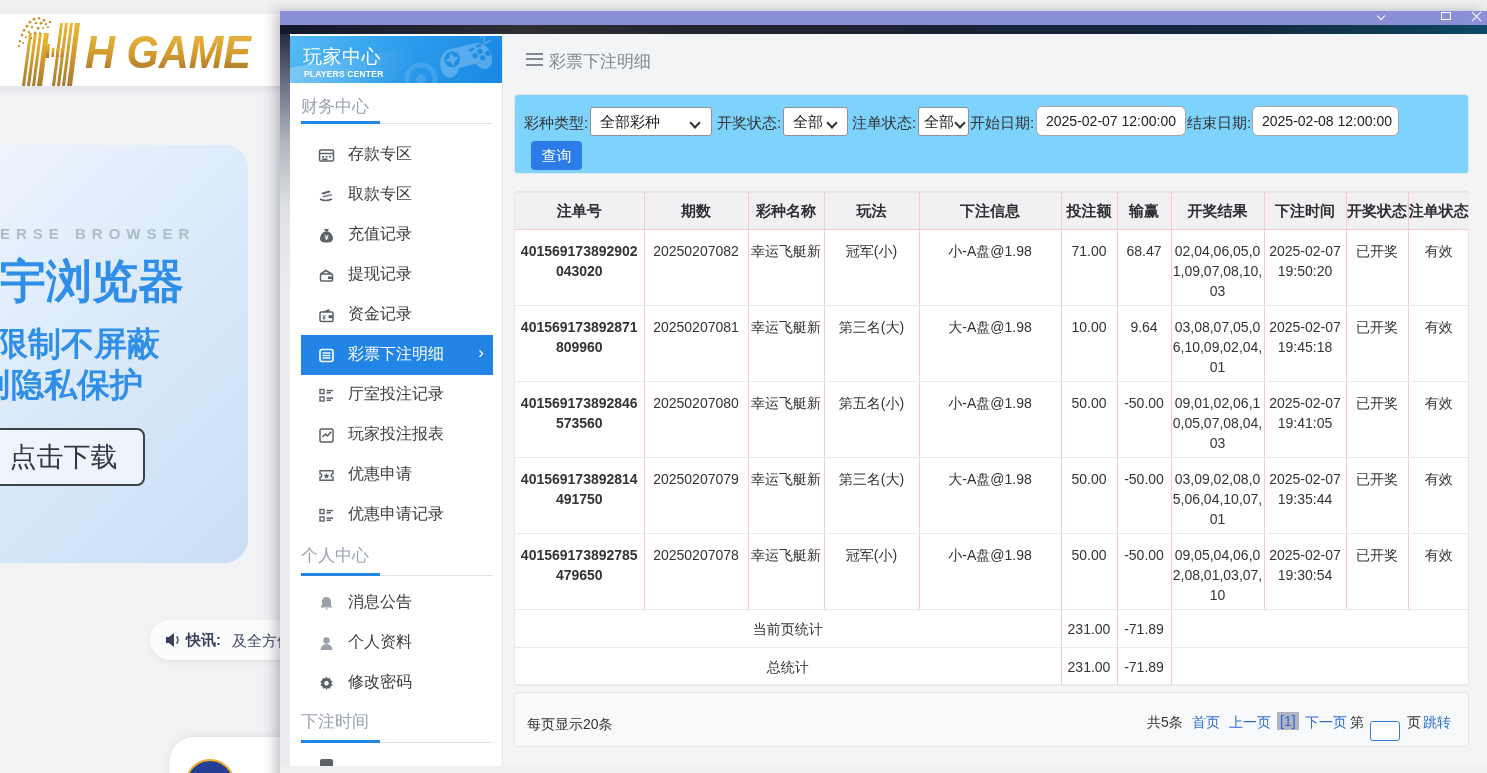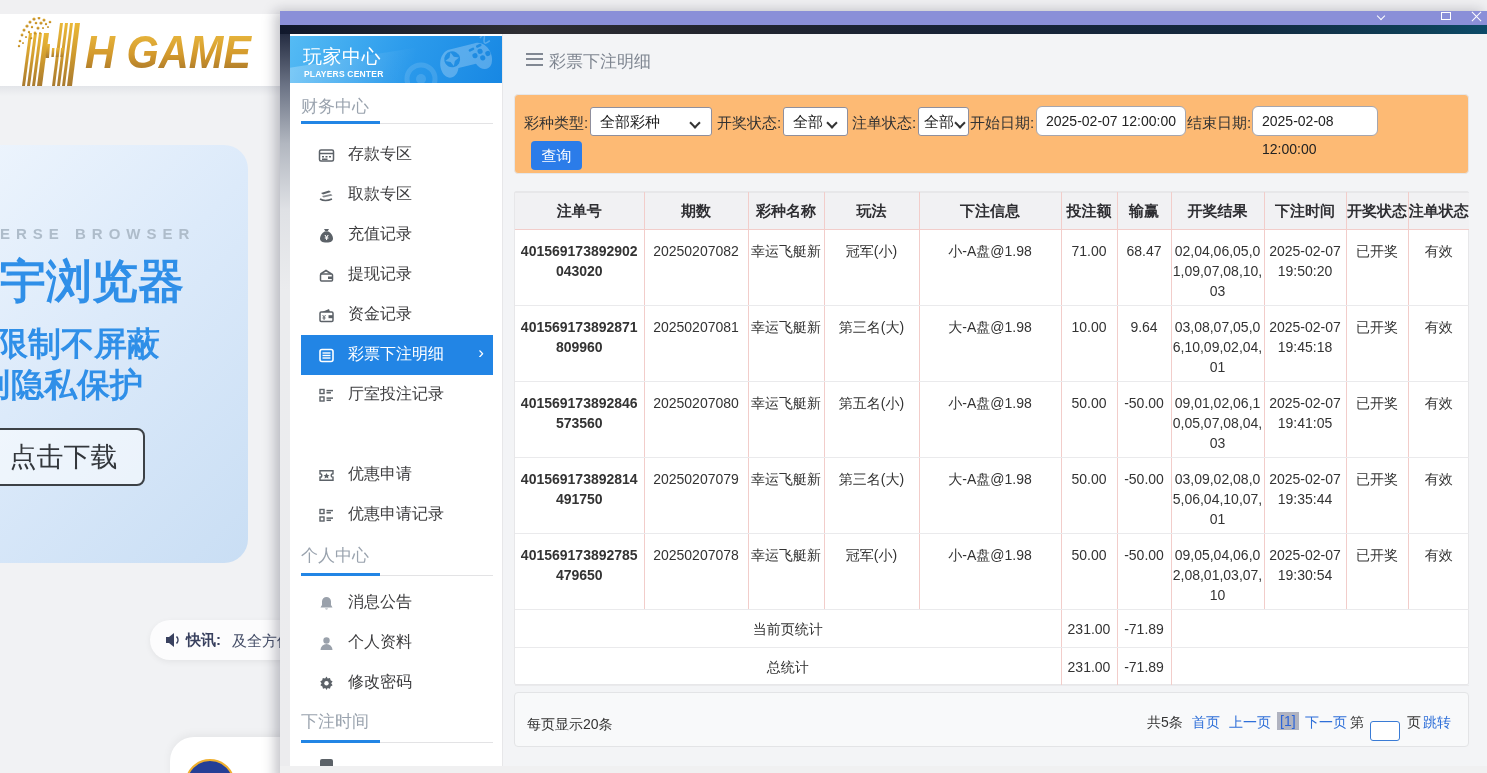--- a/index.html
+++ b/index.html
@@ -45,21 +45,21 @@
 .mi .ic { position:absolute; left:17px; top:12px; width:17px; height:17px; }
 .mi .tx { position:absolute; left:47px; top:9px; font-size:16px; color:#3d3d3f; }
 .mi.act { background:#2285e5; }
 .mi.act .tx { color:#fff; }
 .mi.act .ar { position:absolute; right:9px; top:8px; color:#fff; font-size:17px; }
 
 #main { position:absolute; left:223px; top:23px; width:984px; height:732px; background:#f3f4f6; }
 #m-head .bars { position:absolute; left:23px; top:19px; width:17px; height:13px; }
 #m-head .bars div { height:2px; background:#818893; margin-bottom:3.4px; }
 #m-head .ttl { position:absolute; left:46px; top:16px; font-size:17px; color:#7e8590; }
-.card { position:absolute; background:#fdba74; border:1px solid #e5e6e8; border-radius:4px; }
+.card { position:absolute; background:#7dd3fc; border:1px solid #e5e6e8; border-radius:4px; }
 #filter { left:11px; top:60px; width:955px; height:80px; }
 .flabel { position:absolute; top:19px; font-size:15px; color:#333; }
 .fsel { position:absolute; top:12px; height:29px; border:1px solid #8f8f9d; border-radius:3px; background:#fff; font-size:15px; color:#222; line-height:27px; padding-left:9px; }
 .fsel .chev { position:absolute; top:11px; width:8px; height:8px; }
 .chev::before { content:""; position:absolute; left:0; top:0; width:6px; height:6px; border-right:2px solid #333; border-bottom:2px solid #333; transform:rotate(45deg); }
 .finput { position:absolute; top:11px; height:30px; border:1px solid #a6a6ae; border-radius:6px; background:#fff; font-size:14px; color:#222; line-height:28px; padding-left:9px; }
 #qbtn { position:absolute; left:16px; top:46px; width:51px; height:29px; background:#2b7ce9; border-radius:4px; color:#fff; font-size:15px; text-align:center; line-height:29px; }
 
 #tbl-card { position:absolute; left:11px; top:157px; width:955px; height:494px; background:#fff; border:1px solid #e7e7e9; border-radius:2px; }
 table { border-collapse:collapse; width:954px; table-layout:fixed; }
@@ -250,20 +250,28 @@
         <span class="ic" id="ic7"><svg width="17" height="17" viewBox="0 0 17 17">
             <rect x="2" y="2.5" width="4" height="4" fill="none" stroke="#5c6268" stroke-width="1.4"></rect>
             <rect x="2" y="10" width="4" height="4" fill="none" stroke="#5c6268" stroke-width="1.4"></rect>
             <line x1="8.5" y1="3.6" x2="15" y2="3.6" stroke="#5c6268" stroke-width="1.5"></line>
             <line x1="8.5" y1="5.8" x2="13" y2="5.8" stroke="#5c6268" stroke-width="1.5"></line>
             <line x1="8.5" y1="11.1" x2="15" y2="11.1" stroke="#5c6268" stroke-width="1.5"></line>
             <line x1="8.5" y1="13.3" x2="13" y2="13.3" stroke="#5c6268" stroke-width="1.5"></line>
           </svg></span>
         <span class="tx">厅室投注记录</span>
       </div>
+    <div class="mi" style="top:381px">
+        <span class="ic" id="ic8"><svg width="17" height="17" viewBox="0 0 17 17">
+            <rect x="2" y="2" width="13" height="13" rx="1.5" fill="none" stroke="#5c6268" stroke-width="1.5"></rect>
+            <path d="M4.5 10 l3-3 2 2 3-3.5" fill="none" stroke="#5c6268" stroke-width="1.5"></path>
+            <circle cx="12.5" cy="5.5" r="1" fill="#5c6268"></circle>
+          </svg></span>
+        <span class="tx">玩家投注报表</span>
+      </div>
     <div class="mi" style="top:421px">
         <span class="ic" id="ic9"><svg width="17" height="17" viewBox="0 0 17 17">
             <path d="M2 4.5 h13 v3 a1.8 1.8 0 000 3.6 v3 h-13 v-3 a1.8 1.8 0 000-3.6z" transform="translate(0,-0.8)" fill="none" stroke="#5c6268" stroke-width="1.4"></path>
             <path d="M8.5 6 l1 2 2 .2-1.5 1.4.4 2-1.9-1-1.9 1 .4-2L5.5 8.2l2-.2z" fill="#5c6268"></path>
           </svg></span>
         <span class="tx">优惠申请</span>
       </div>
     <div class="mi" style="top:461px">
         <span class="ic" id="ic10"><svg width="17" height="17" viewBox="0 0 17 17">
             <rect x="2" y="2.5" width="4" height="4" fill="none" stroke="#5c6268" stroke-width="1.4"></rect>
@@ -320,21 +328,21 @@
     <div class="card" id="filter">
       <span class="flabel" style="left:9px">彩种类型:</span>
       <span class="fsel" style="left:75px;width:122px;">全部彩种<span class="chev" style="left:100px"></span></span>
       <span class="flabel" style="left:202px">开奖状态:</span>
       <span class="fsel" style="left:268px;width:65px;">全部<span class="chev" style="left:44px"></span></span>
       <span class="flabel" style="left:337px">注单状态:</span>
       <span class="fsel" style="left:403px;width:51px;padding-left:5px">全部<span class="chev" style="left:37px"></span></span>
       <span class="flabel" style="left:455px">开始日期:</span>
       <span class="finput" style="left:521px;width:150px;">2025-02-07 12:00:00</span>
       <span class="flabel" style="left:672px">结束日期:</span>
-      <span class="finput" style="left:737px;width:126px;">2025-02-08 12:00:00</span>
+      <span class="finput" style="left:737px;width:147px;">2025-02-08 12:00:00</span>
       <div id="qbtn">查询</div>
     </div>
     <div id="tbl-card">
       <table>
         <colgroup>
           <col style="width:129px">
             <col style="width:104px">
             <col style="width:76px">
             <col style="width:95px">
             <col style="width:142px">

